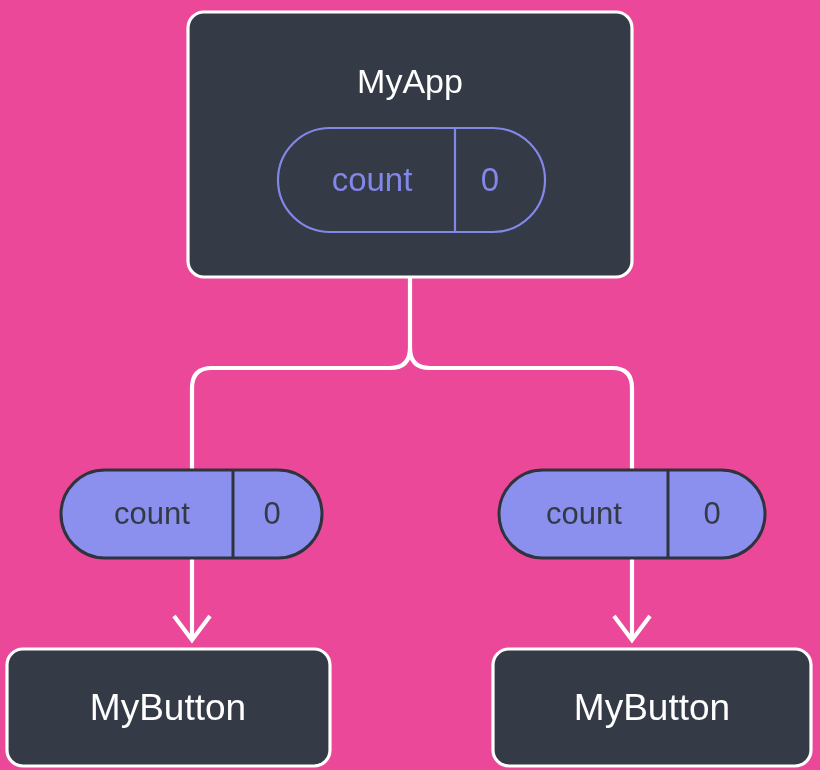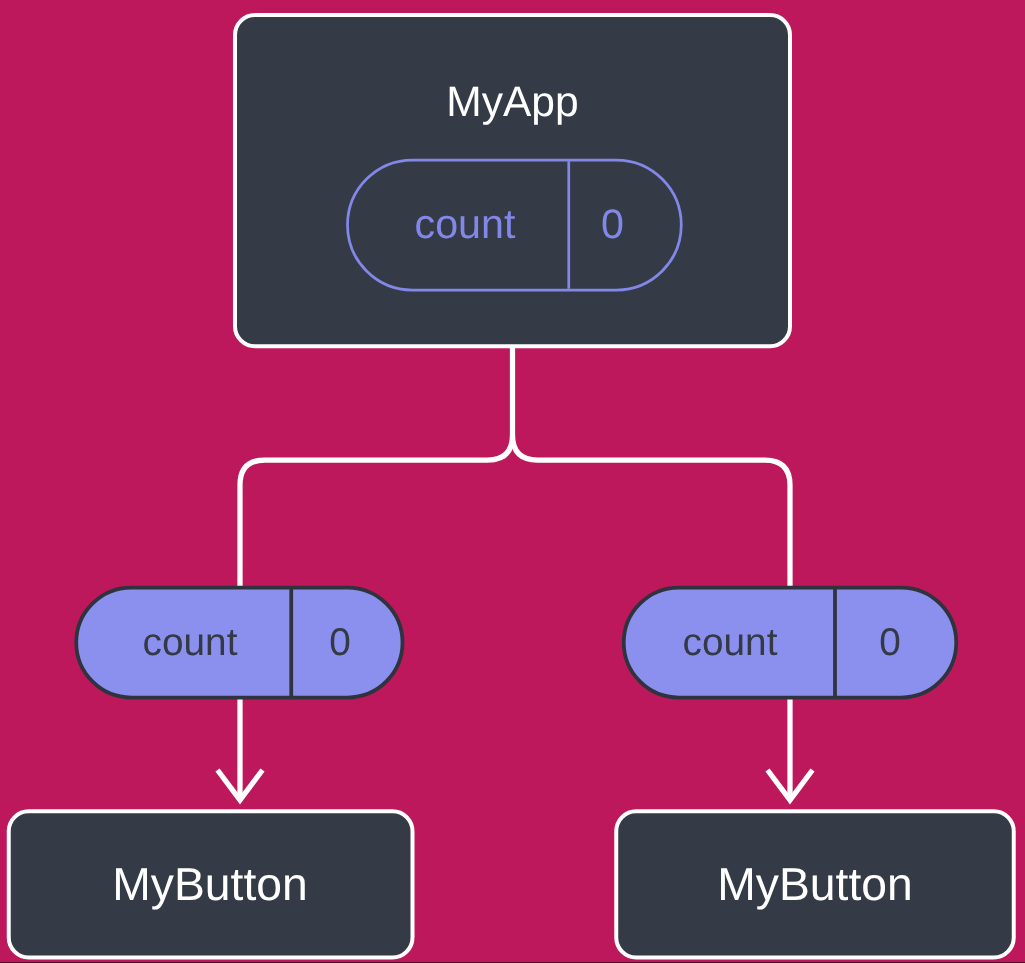--- a/index.html
+++ b/index.html
@@ -4,21 +4,21 @@
 <style>
   html, body {
     margin: 0;
     padding: 0;
     background: #000000;
   }
   #stage {
     position: relative;
     width: 820px;
     height: 770px;
-    background: #be185d;
+    background: #ec4899;
     overflow: hidden;
     font-family: "Liberation Sans", sans-serif;
   }
   #diagram {
     position: absolute;
     inset: 0;
     width: 820px;
     height: 770px;
     display: block;
   }

